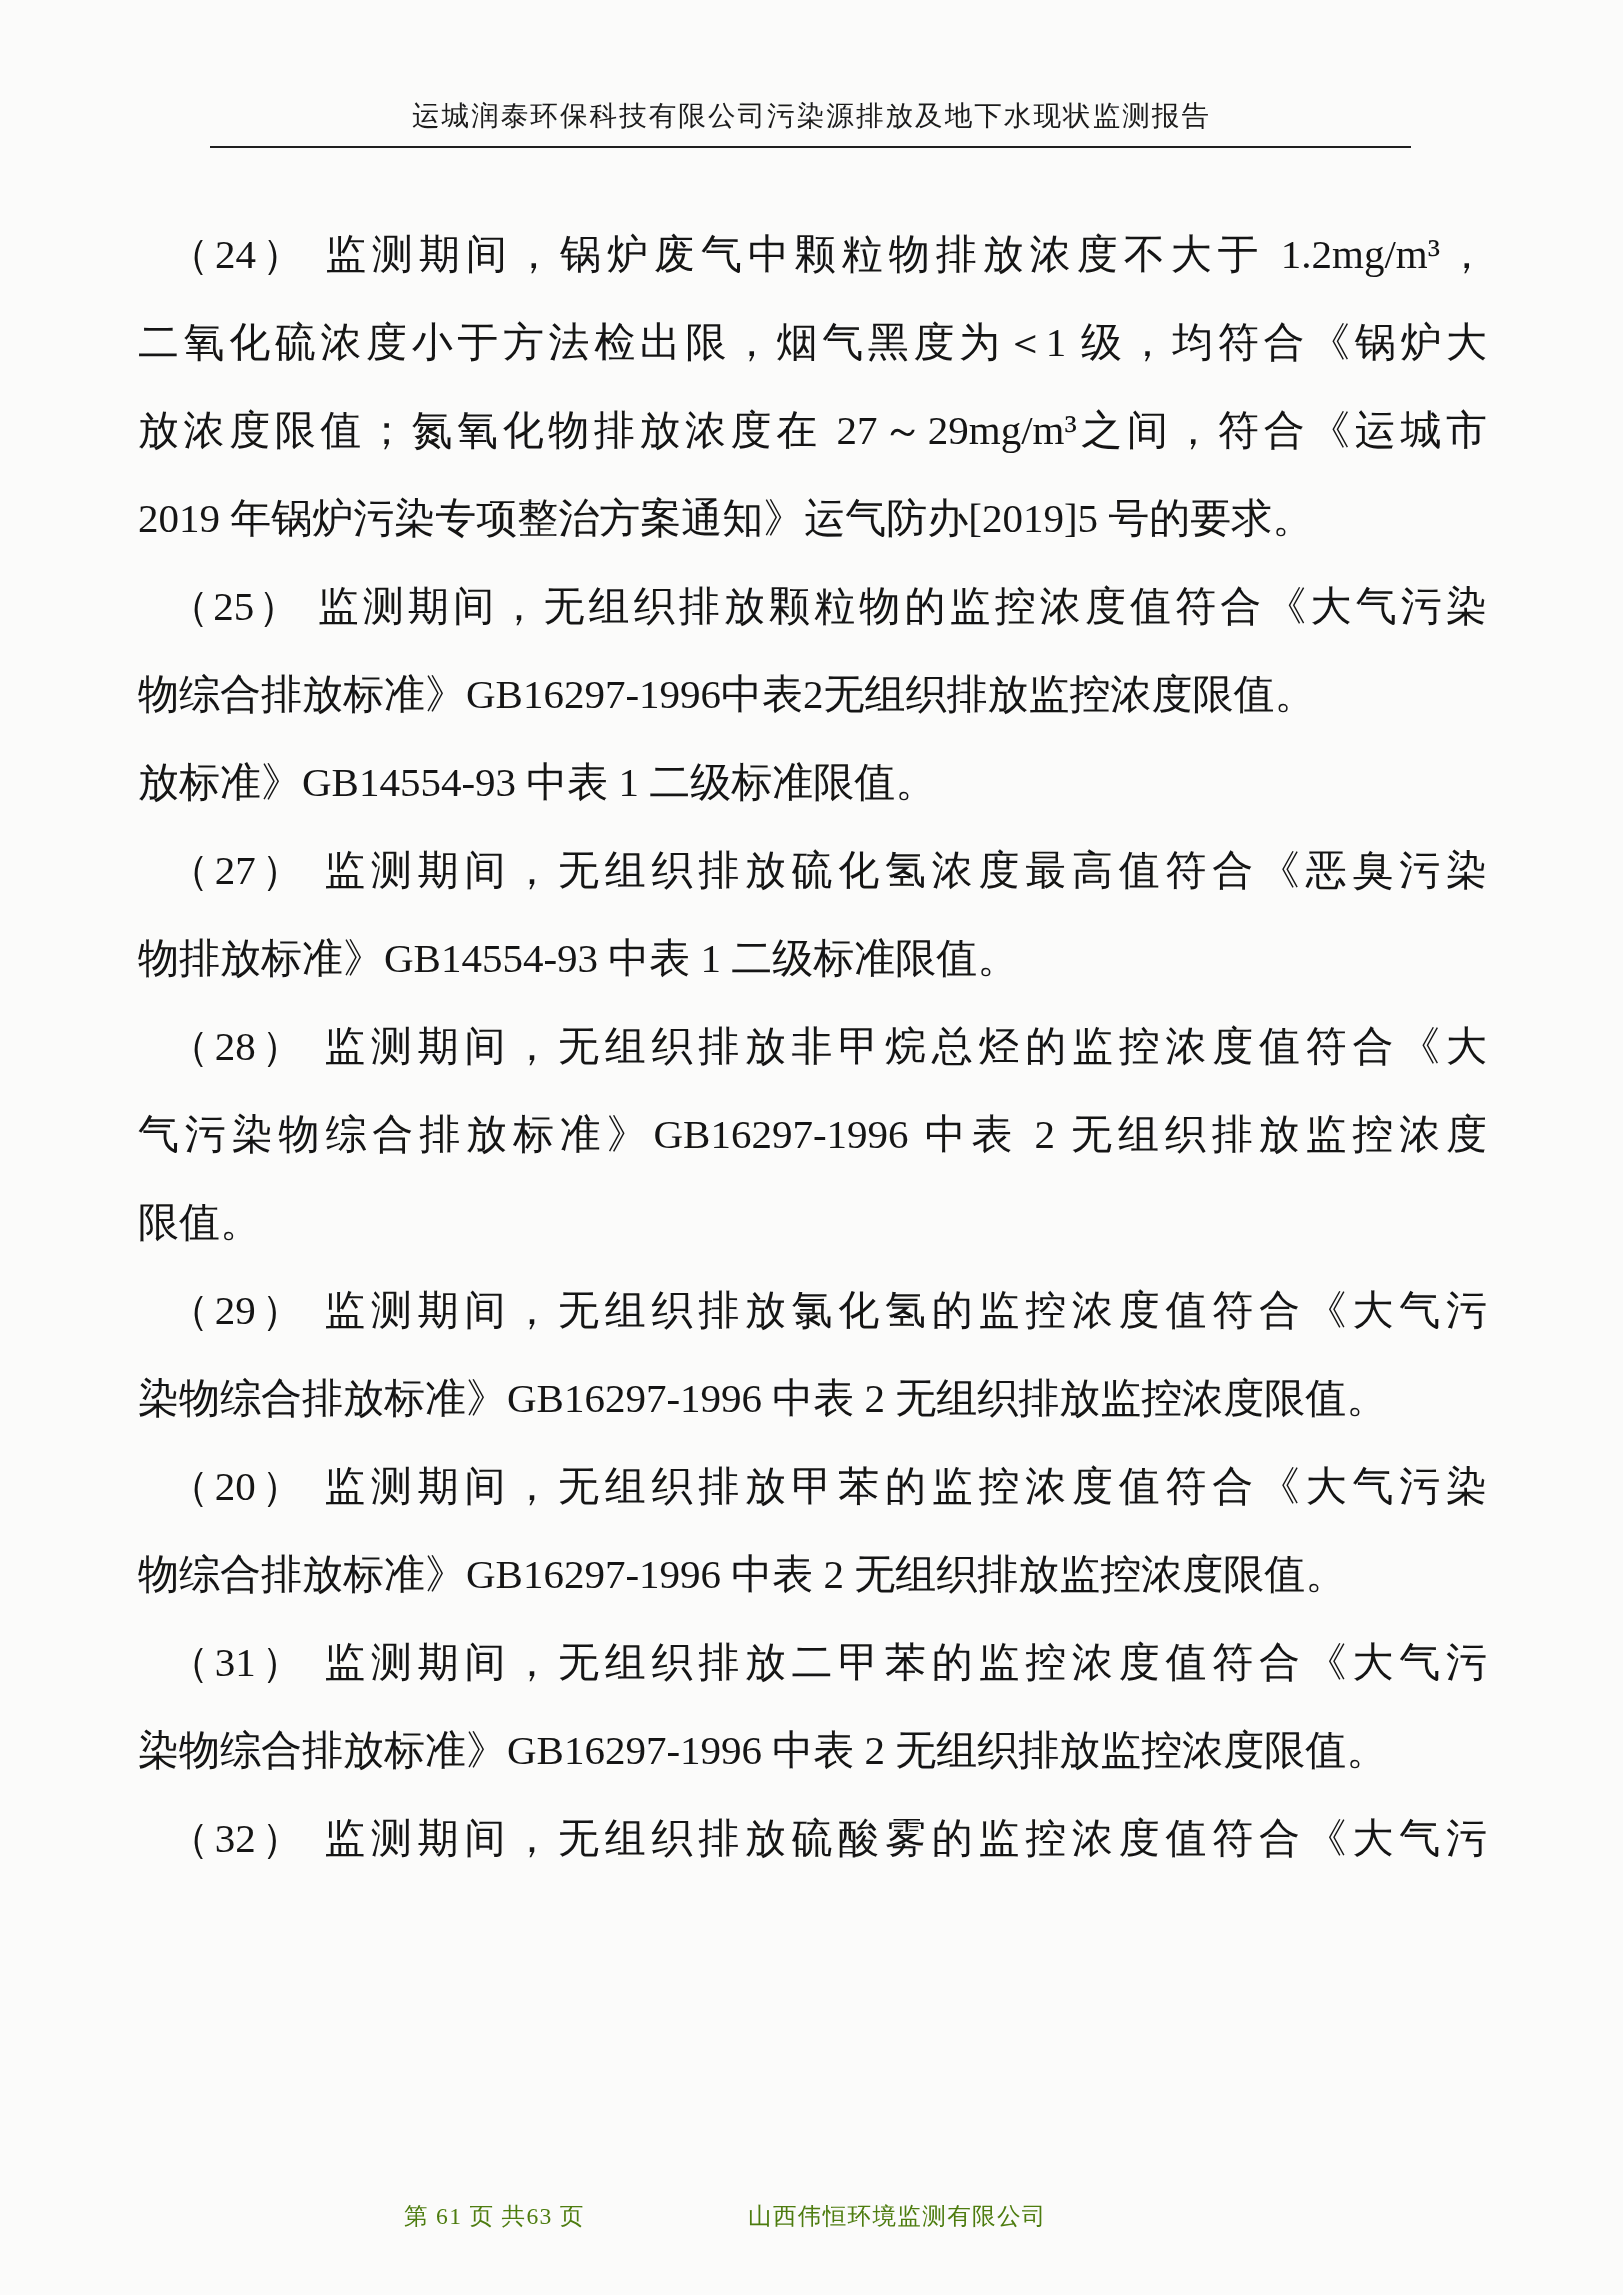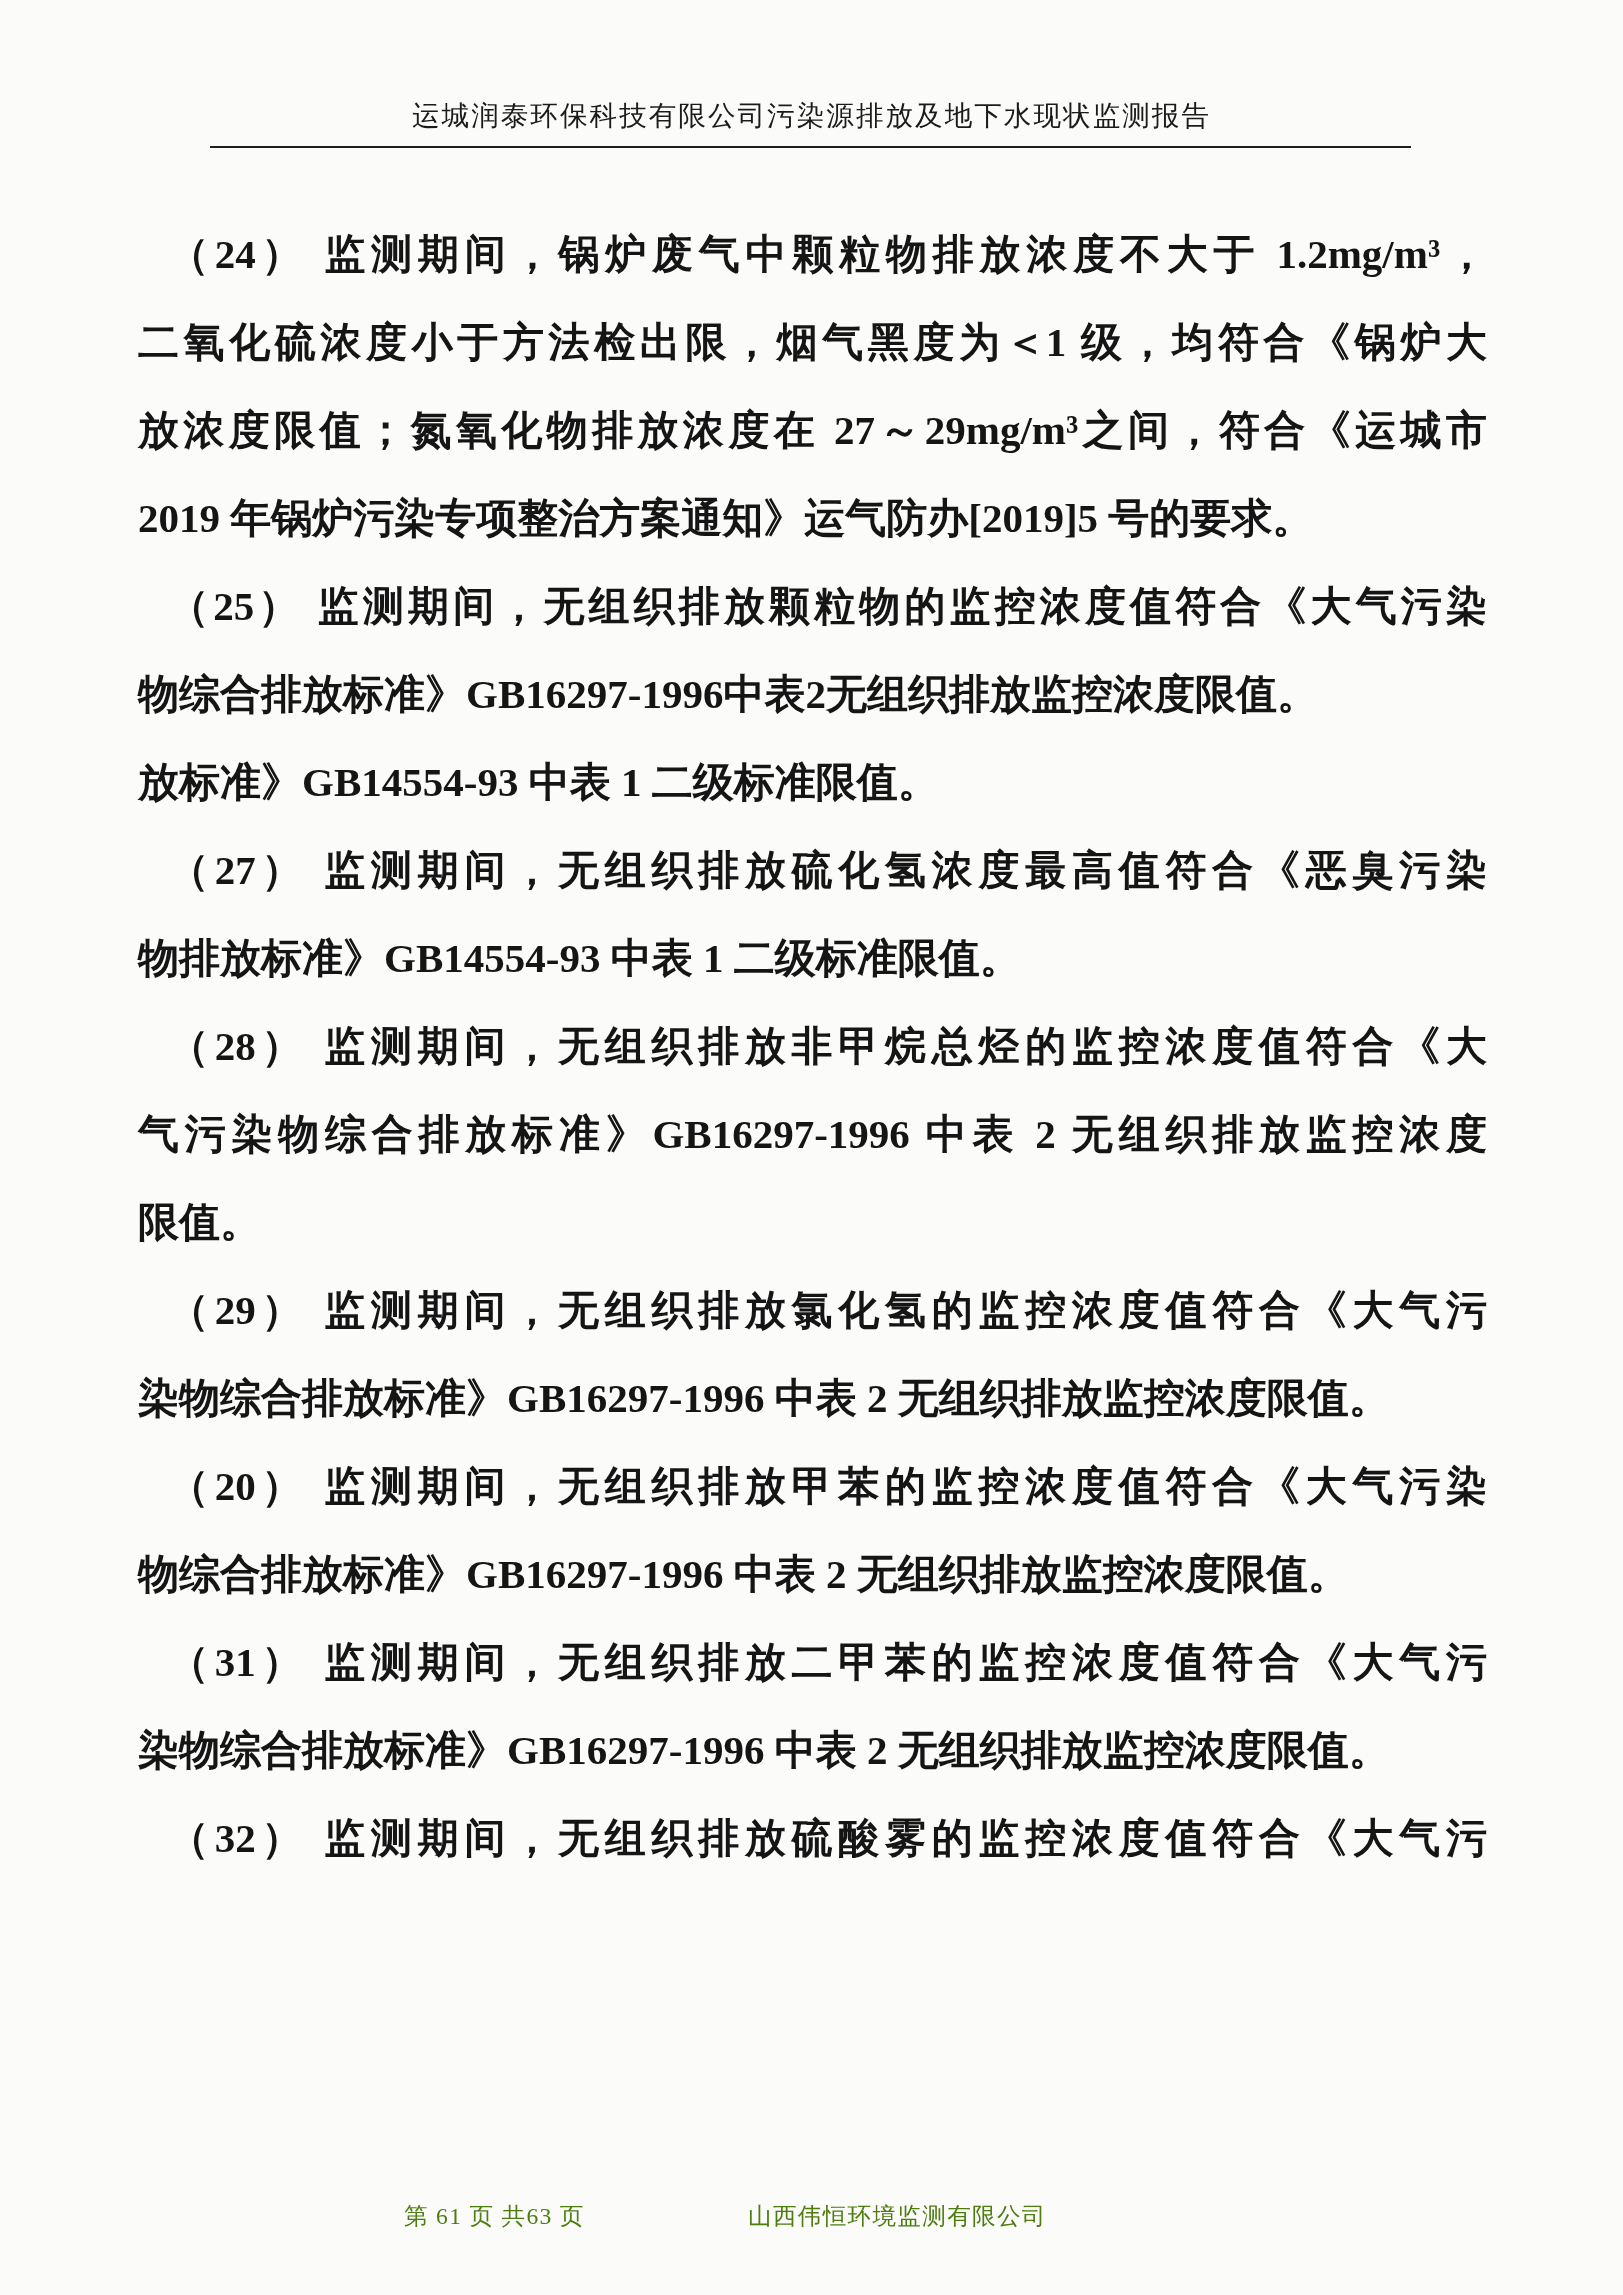--- a/index.html
+++ b/index.html
@@ -46,21 +46,20 @@
   }
   .line {
     font-size: 41px;
     line-height: 88px;
     height: 88px;
     white-space: nowrap;
     text-align: justify;
     text-align-last: justify;
     text-justify: inter-ideograph;
     color: #151515;
-    font-weight: bold;
   }
   .line.first {
     padding-left: 30px;
   }
   .line.para-end {
     text-align: right;
     text-align-last: left;
   }
   
   .footer {

